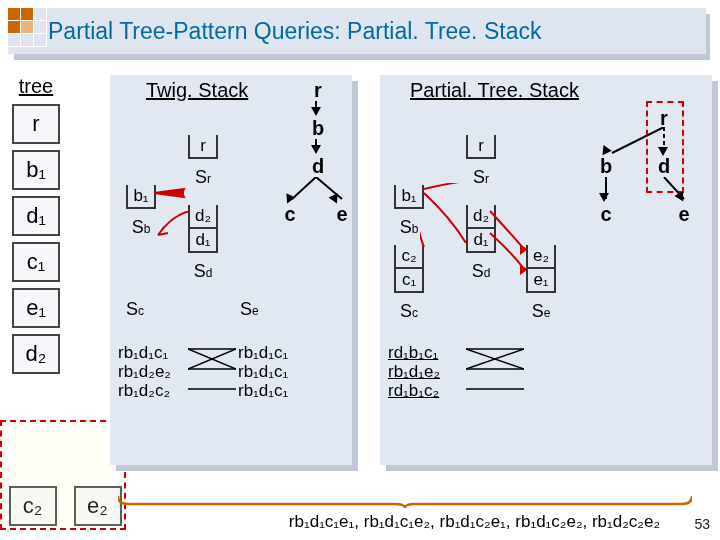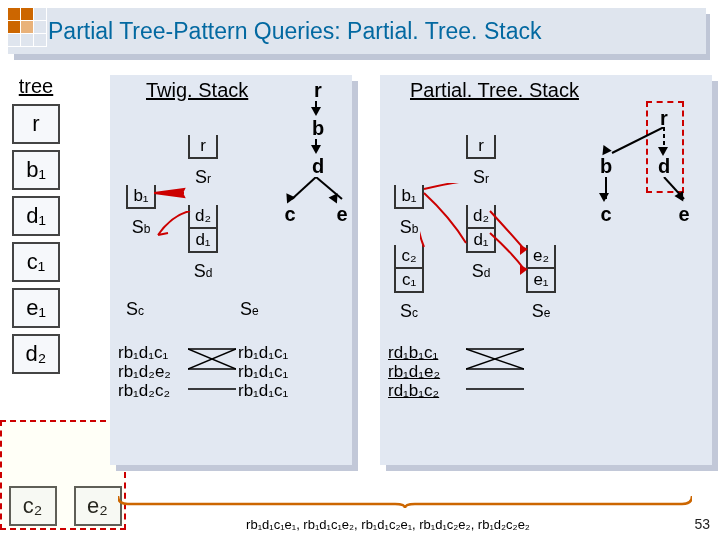--- a/index.html
+++ b/index.html
@@ -42,21 +42,21 @@
   .red-arrow { position: absolute; stroke: #cc0000; fill: #cc0000; }
 
   .qtree { position: absolute; }
   .qnode { position: absolute; width: 24px; height: 24px; font-size: 20px; font-weight: bold; text-align: center; }
   .ahead { position: absolute; width: 0; height: 0; border-left: 5px solid transparent; border-right: 5px solid transparent; border-top: 9px solid #000; }
   .dashed-box { position: absolute; border: 2px dashed #c00; }
 
   .merge-lines { position: absolute; font-size: 17px; line-height: 19px; font-family: Arial; }
   .merge-lines .line { white-space: nowrap; }
 
-  .bottom-text { position: absolute; bottom: 8px; left: 116px; right: 60px; font-size: 13px; text-align: center; }
+  .bottom-text { position: absolute; bottom: 8px; left: 116px; right: 60px; font-size: 17px; text-align: right; }
   .brace { position: absolute; left: 118px; right: 28px; bottom: 32px; height: 14px; }
   .brace svg { width: 100%; height: 100%; }
 
   .sel-box { position: absolute; border: 2px dashed #c00; background: rgba(255,255,200,0.15); pointer-events: none; }
 </style>
 </head>
 <body>
 
 <div class="slide">
 

